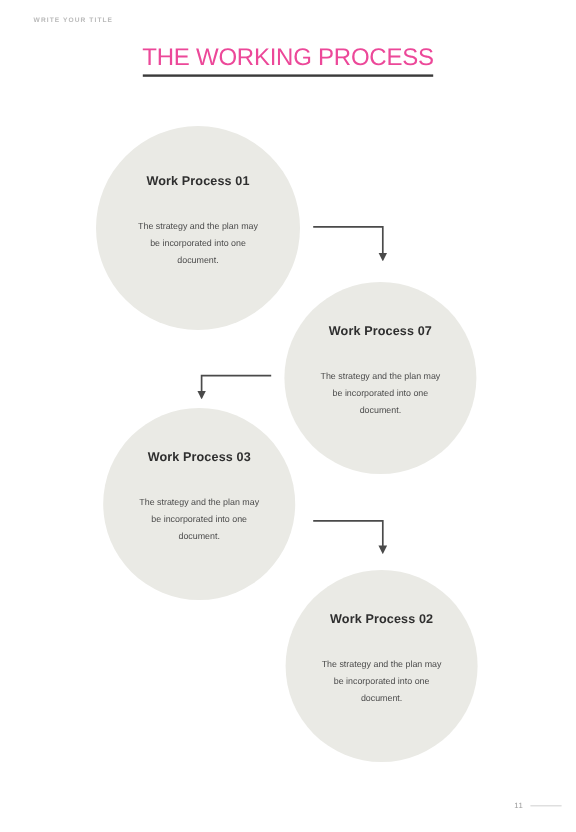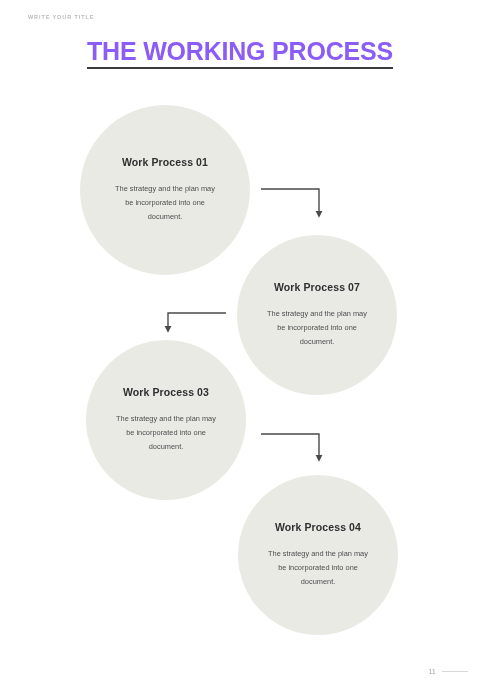--- a/index.html
+++ b/index.html
@@ -36,24 +36,24 @@
   
   .title-wrap {
     position: absolute;
     left: 0;
     top: 38px;
     width: 480px;
     text-align: center;
   }
   .title {
     display: inline-block;
-    font-size: 25px;
-    font-weight: 700;
+    font-size: 20px;
+    font-weight: 400;
     letter-spacing: -0.2px;
-    color: #8b5cf6;
+    color: #ec4899;
     line-height: 1.05;
     padding-bottom: 3px;
     border-bottom: 2.6px solid #3b3b3b;
     white-space: nowrap;
   }
 
   
   .circle {
     position: absolute;
     border-radius: 50%;
@@ -70,21 +70,21 @@
     font-weight: 700;
     color: #2f2f2f;
     letter-spacing: 0.1px;
     margin: 0 0 14px 0;
     white-space: nowrap;
   }
   .circle .c-body {
     font-size: 7.4px;
     line-height: 1.85;
     color: #4c4c4c;
-    margin: 0;
+    margin: 11px;
     width: 104px;
   }
 
   #circle-1 { left: 80px;  top: 105px; width: 170px; height: 170px; }
   #circle-2 { left: 237px; top: 235px; width: 160px; height: 160px; }
   #circle-3 { left: 86px;  top: 340px; width: 160px; height: 160px; }
   #circle-4 { left: 238px; top: 475px; width: 160px; height: 160px; }
 
   
   .connectors {
@@ -151,21 +151,21 @@
     <div class="c-title">Work Process 07</div>
     <div class="c-body">The strategy and the plan may be incorporated into one document.</div>
   </div>
 
   <div class="circle" id="circle-3">
     <div class="c-title">Work Process 03</div>
     <div class="c-body">The strategy and the plan may be incorporated into one document.</div>
   </div>
 
   <div class="circle" id="circle-4">
-    <div class="c-title">Work Process 04</div>
+    <div class="c-title">Work Process 02</div>
     <div class="c-body">The strategy and the plan may be incorporated into one document.</div>
   </div>
 
   <div class="footer">
     <span class="page-num">11</span>
     <span class="footer-rule"></span>
   </div>
 
 </div>
 

